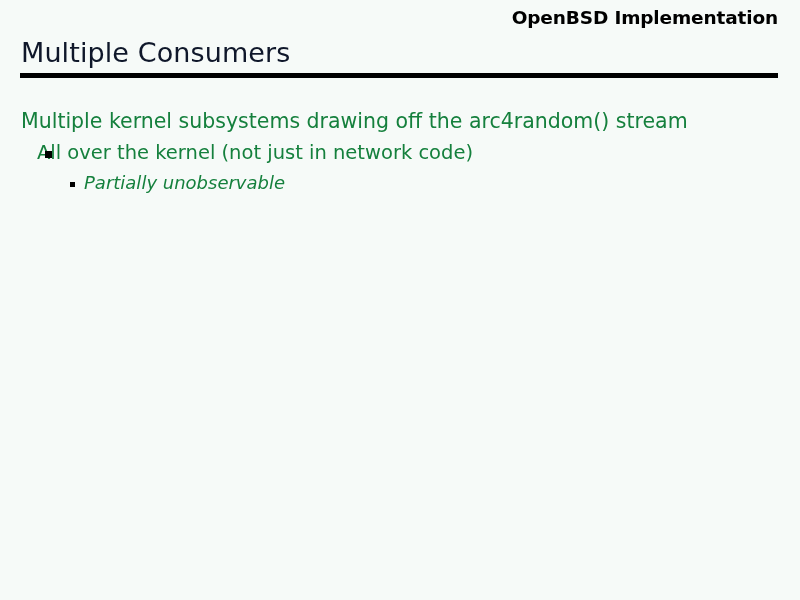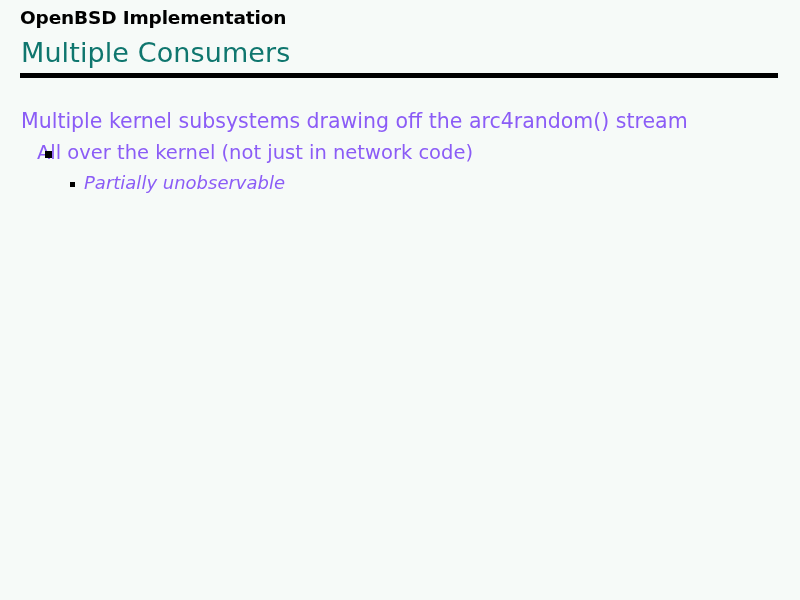--- a/index.html
+++ b/index.html
@@ -20,39 +20,40 @@
     height: 600px;
     background: #f6faf8;
   }
 
   
   #slide-header {
     position: absolute;
     left: 20px;
     top: 6px;
     width: 758px;
+    text-align: right;
     font-family: "DejaVu Sans", sans-serif;
     font-size: 18.5px;
     font-weight: bold;
     letter-spacing: -0.15px;
     color: #000000;
     line-height: 24px;
     white-space: nowrap;
   }
 
   
   #slide-title {
     position: absolute;
     left: 21px;
     top: 36px;
     font-family: "DejaVu Sans", sans-serif;
     font-size: 27px;
     font-weight: normal;
     letter-spacing: 0.1px;
-    color: #0f766e;
+    color: #0f172a;
     line-height: 34px;
     white-space: nowrap;
   }
 
   
   #title-rule {
     position: absolute;
     left: 20px;
     top: 73px;
     width: 758px;
@@ -63,21 +64,21 @@
   
   #slide-body {
     position: absolute;
     left: 0;
     top: 106px;
     width: 800px;
   }
   .bullet-row {
     position: relative;
     display: block;
-    color: #8b5cf6;
+    color: #15803d;
     font-family: "DejaVu Sans", sans-serif;
     white-space: nowrap;
   }
   .bullet-row .marker {
     position: absolute;
     display: inline-block;
     background: #000000;
   }
   .bullet-row .btext {
     display: inline-block;

